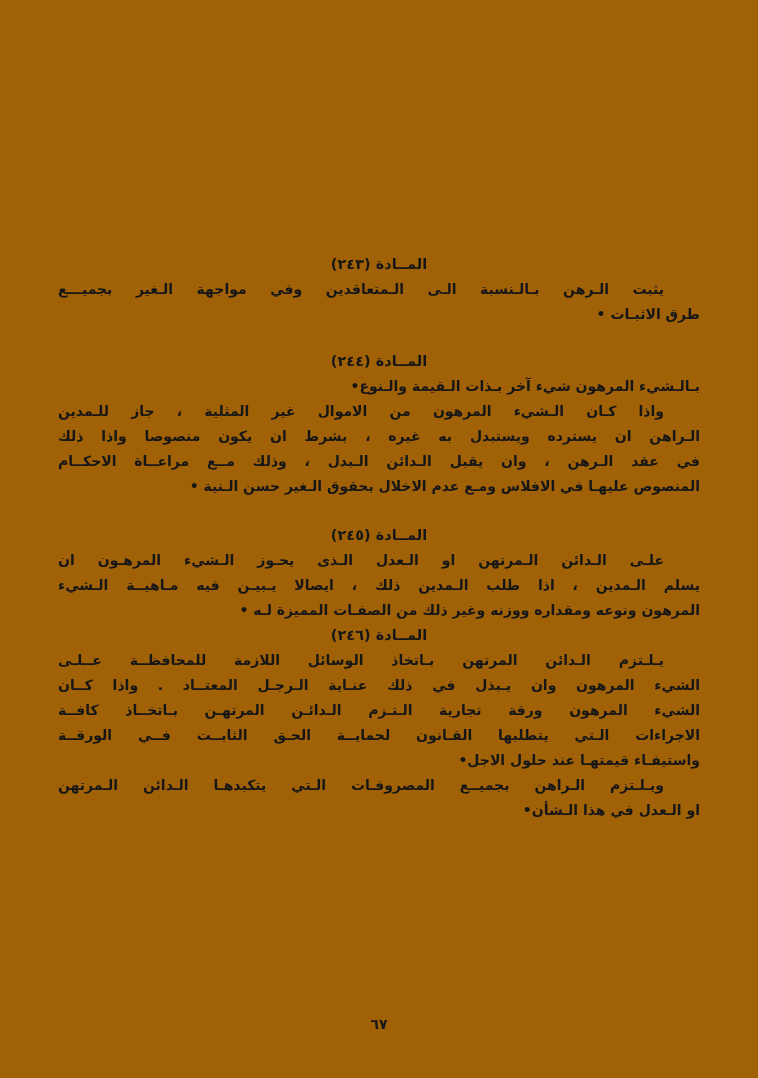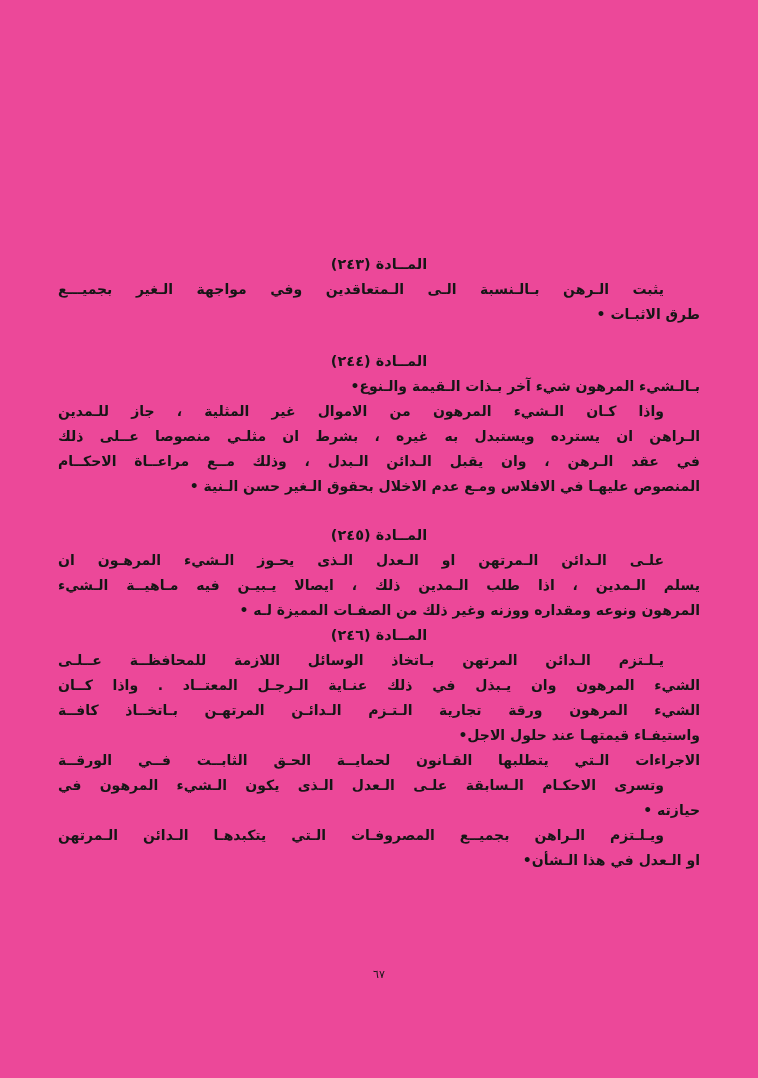--- a/index.html
+++ b/index.html
@@ -4,21 +4,21 @@
 <style>
   html,body{margin:0;padding:0;}
   body{
     width:758px;height:1078px;
     background:#ffffff;
     position:relative;
     overflow:hidden;
     font-family:"DejaVu Sans",sans-serif;
   }
   .sheet{
-    position:absolute;inset:0;background:#ec4899;color:#161616;
+    position:absolute;inset:0;background:#a16207;color:#161616;
   }
   .content{
     position:absolute;
     top:252px;right:58px;width:642px;
     direction:rtl;
     font-size:14px;
     line-height:25px;
     font-weight:700;
     color:#161616;
   }
@@ -41,24 +41,24 @@
   }
   .ln.fill{
     text-align:justify;
     text-align-last:justify;
   }
   .ln.first{
     padding-right:36px;
   }
   .pagenum{
     position:absolute;
-    top:968px;left:0;width:758px;
+    top:1016px;left:0;width:758px;
     text-align:center;
-    font-size:11px;
-    font-weight:400;
+    font-size:14px;
+    font-weight:700;
     color:#161616;
     letter-spacing:2px;
   }
 </style>
 </head>
 <body>
 
 <div class="sheet">
 
   <div class="content">
@@ -71,47 +71,43 @@
       </p>
     </section>
 
     <section class="article gap-lg">
       <h2 class="heading">المــادة (٢٤٤)</h2>
       <p class="para">
         <span class="ln">بـالـشيء المرهون شيء آخر بـذات الـقيمة والـنوع•</span>
       </p>
       <p class="para">
         <span class="ln fill first">واذا كـان الـشيء المرهون من الاموال غير المثلية ، جاز للـمدين</span>
-        <span class="ln fill">الـراهن ان يسترده ويستبدل به غيره ، بشرط ان مثلـي منصوصا عــلى ذلك</span>
+        <span class="ln fill">الـراهن ان يسترده ويستبدل به غيره ، بشرط ان يكون منصوصا واذا ذلك</span>
         <span class="ln fill">في عقد الـرهن ، وان يقبل الـدائن الـبدل ، وذلك مــع مراعــاة الاحكــام</span>
         <span class="ln">المنصوص عليهـا في الافلاس ومـع عدم الاخلال بحقوق الـغير حسن الـنية •</span>
       </p>
     </section>
 
     <section class="article gap-sm">
       <h2 class="heading">المــادة (٢٤٥)</h2>
       <p class="para">
         <span class="ln fill first">علـى الـدائن الـمرتهن او الـعدل الـذى يحـوز الـشيء المرهـون ان</span>
         <span class="ln fill">يسلم الـمدين ، اذا طلب الـمدين ذلك ، ايصالا يـبيـن فيه مـاهيــة الـشيء</span>
         <span class="ln">المرهون ونوعه ومقداره ووزنه وغير ذلك من الصفـات المميزة لـه •</span>
       </p>
     </section>
 
     <section class="article gap-md">
       <h2 class="heading">المــادة (٢٤٦)</h2>
       <p class="para">
         <span class="ln fill first">يـلـتزم الـدائن المرتهن بـاتخاذ الوسائل اللازمة للمحافظــة عــلـى</span>
         <span class="ln fill">الشيء المرهون وان يـبذل في ذلك عنـاية الـرجـل المعتــاد . واذا كــان</span>
         <span class="ln fill">الشيء المرهون ورقة تجارية الـتـزم الـدائـن المرتهـن بـاتخــاذ كافــة</span>
+        <span class="ln fill">الاجراءات الـتي يتطلبها القـانون لحمايــة الحـق الثابــت فــي الورقــة</span>
         <span class="ln">واستيفـاء قيمتهـا عند حلول الاجل•</span>
-        <span class="ln fill">الاجراءات الـتي يتطلبها القـانون لحمايــة الحـق الثابــت فــي الورقــة</span>
-      </p>
-      <p class="para">
-        <span class="ln fill first">وتسرى الاحكـام الـسابقة علـى الـعدل الـذى يكون الـشيء المرهون في</span>
-        <span class="ln">حيازته •</span>
       </p>
       <p class="para">
         <span class="ln fill first">ويـلـتزم الـراهن بجميــع المصروفـات الـتي يتكبدهـا الـدائن الـمرتهن</span>
         <span class="ln">او الـعدل في هذا الـشأن•</span>
       </p>
     </section>
 
   </div>
 
   <div class="pagenum">٦٧</div>

